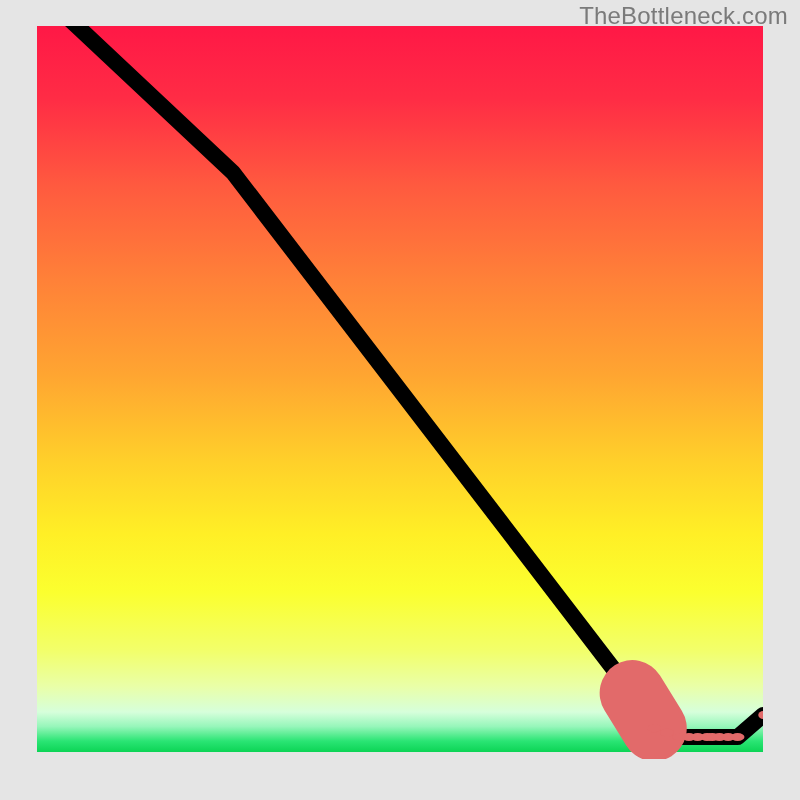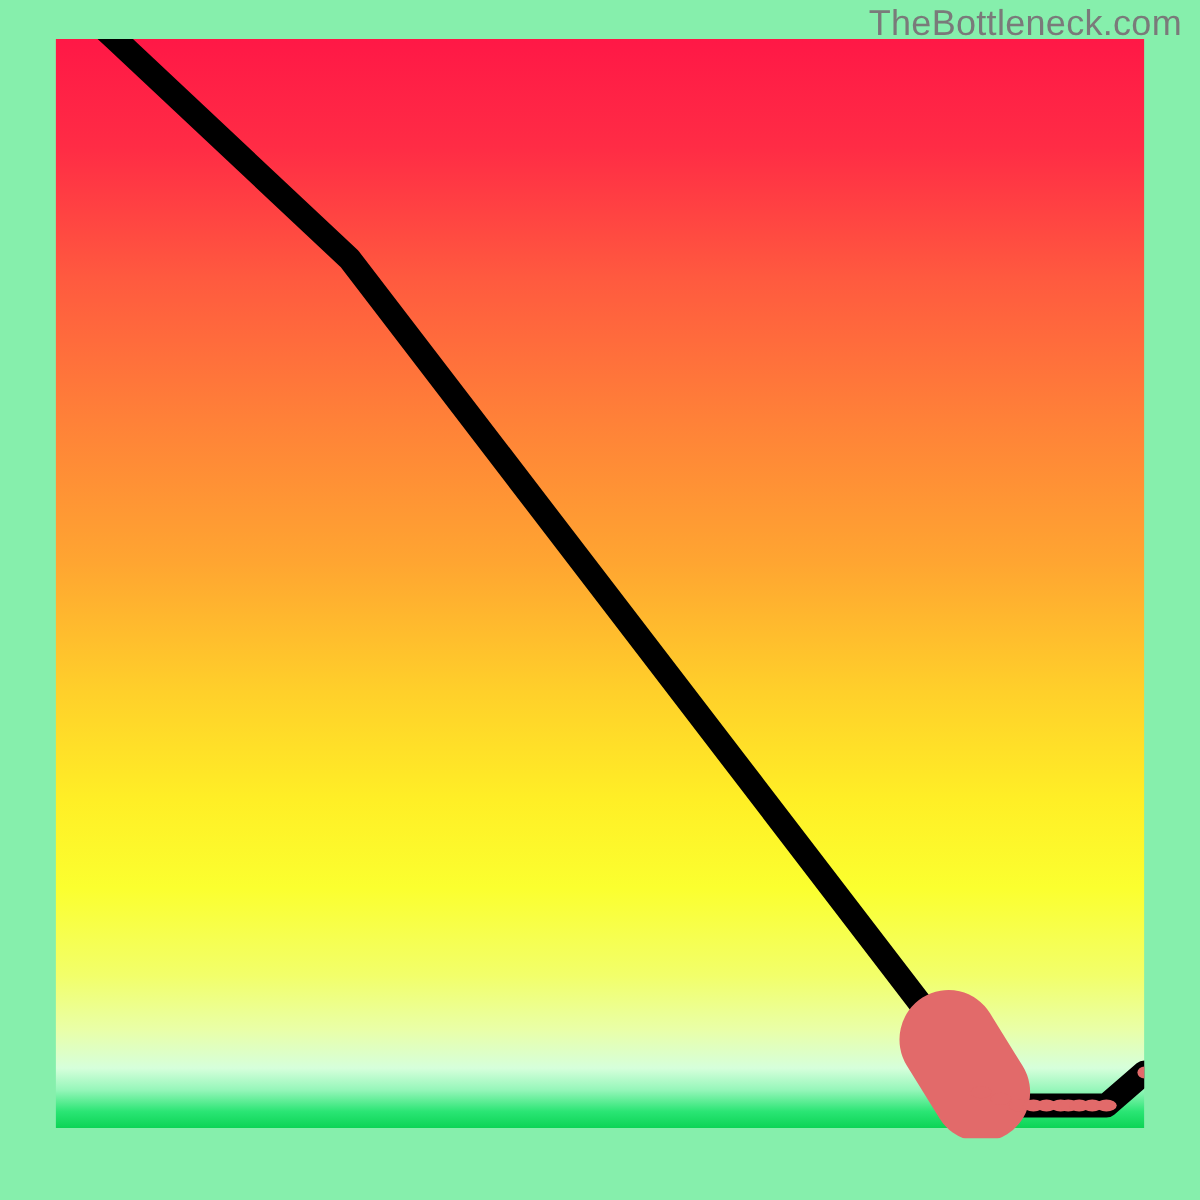--- a/index.html
+++ b/index.html
@@ -8,21 +8,21 @@
     width: 800px;
     height: 800px;
     background: #000;
     overflow: hidden;
     font-family: Arial, Helvetica, sans-serif;
   }
   .outer {
     position: relative;
     width: 800px;
     height: 800px;
-    background: #86efac;
+    background: #e5e5e5;
   }
   .watermark {
     position: absolute;
     top: 2px;
     right: 12px;
     color: #7a7a7a;
     font-size: 24px;
     font-weight: 400;
     letter-spacing: 0.2px;
     z-index: 5;

